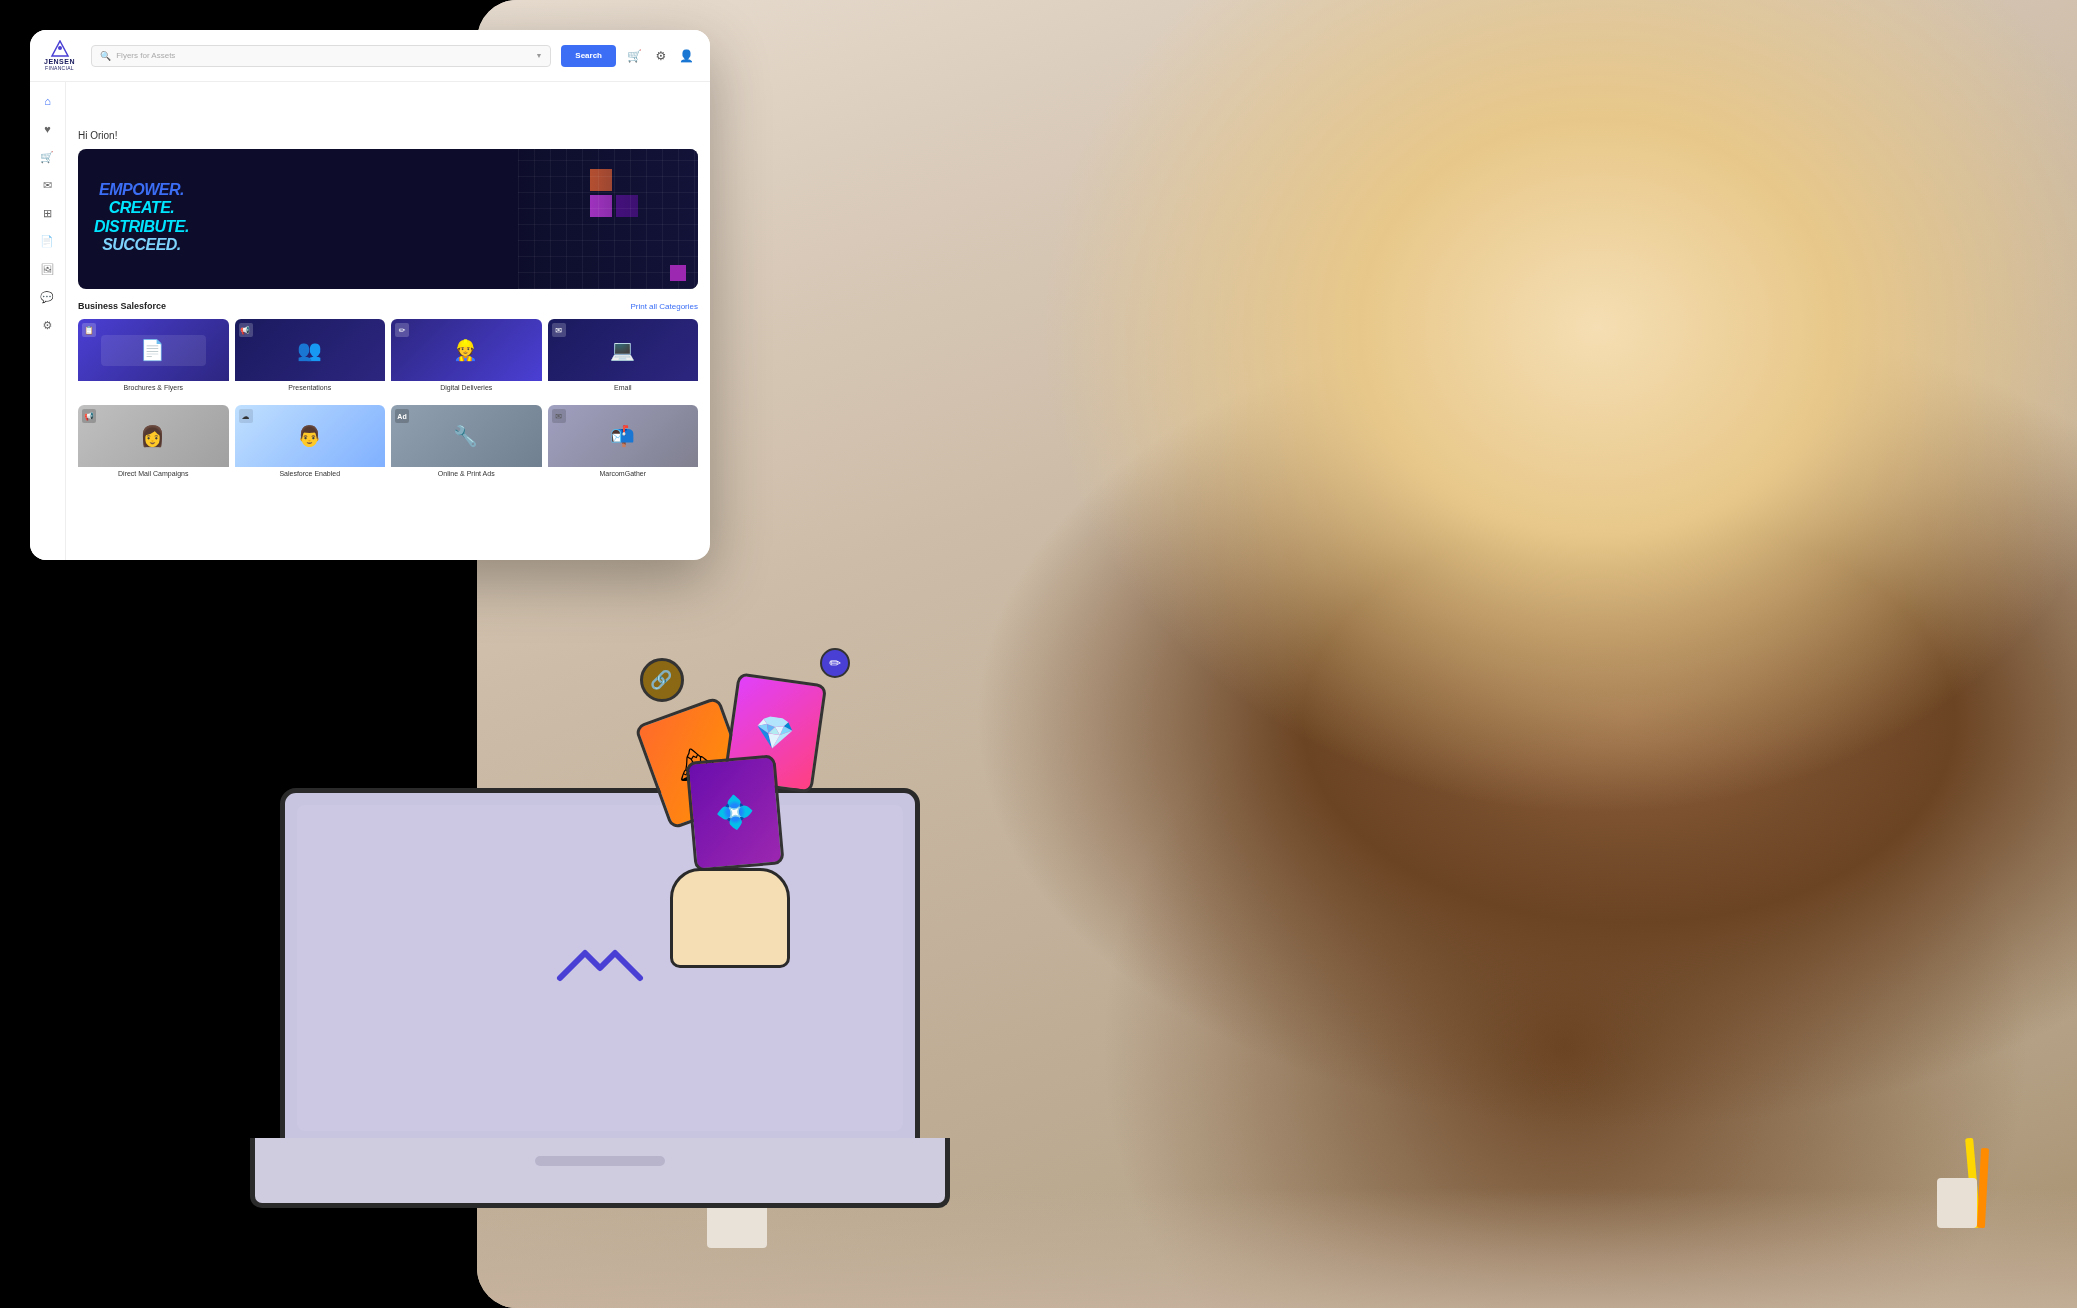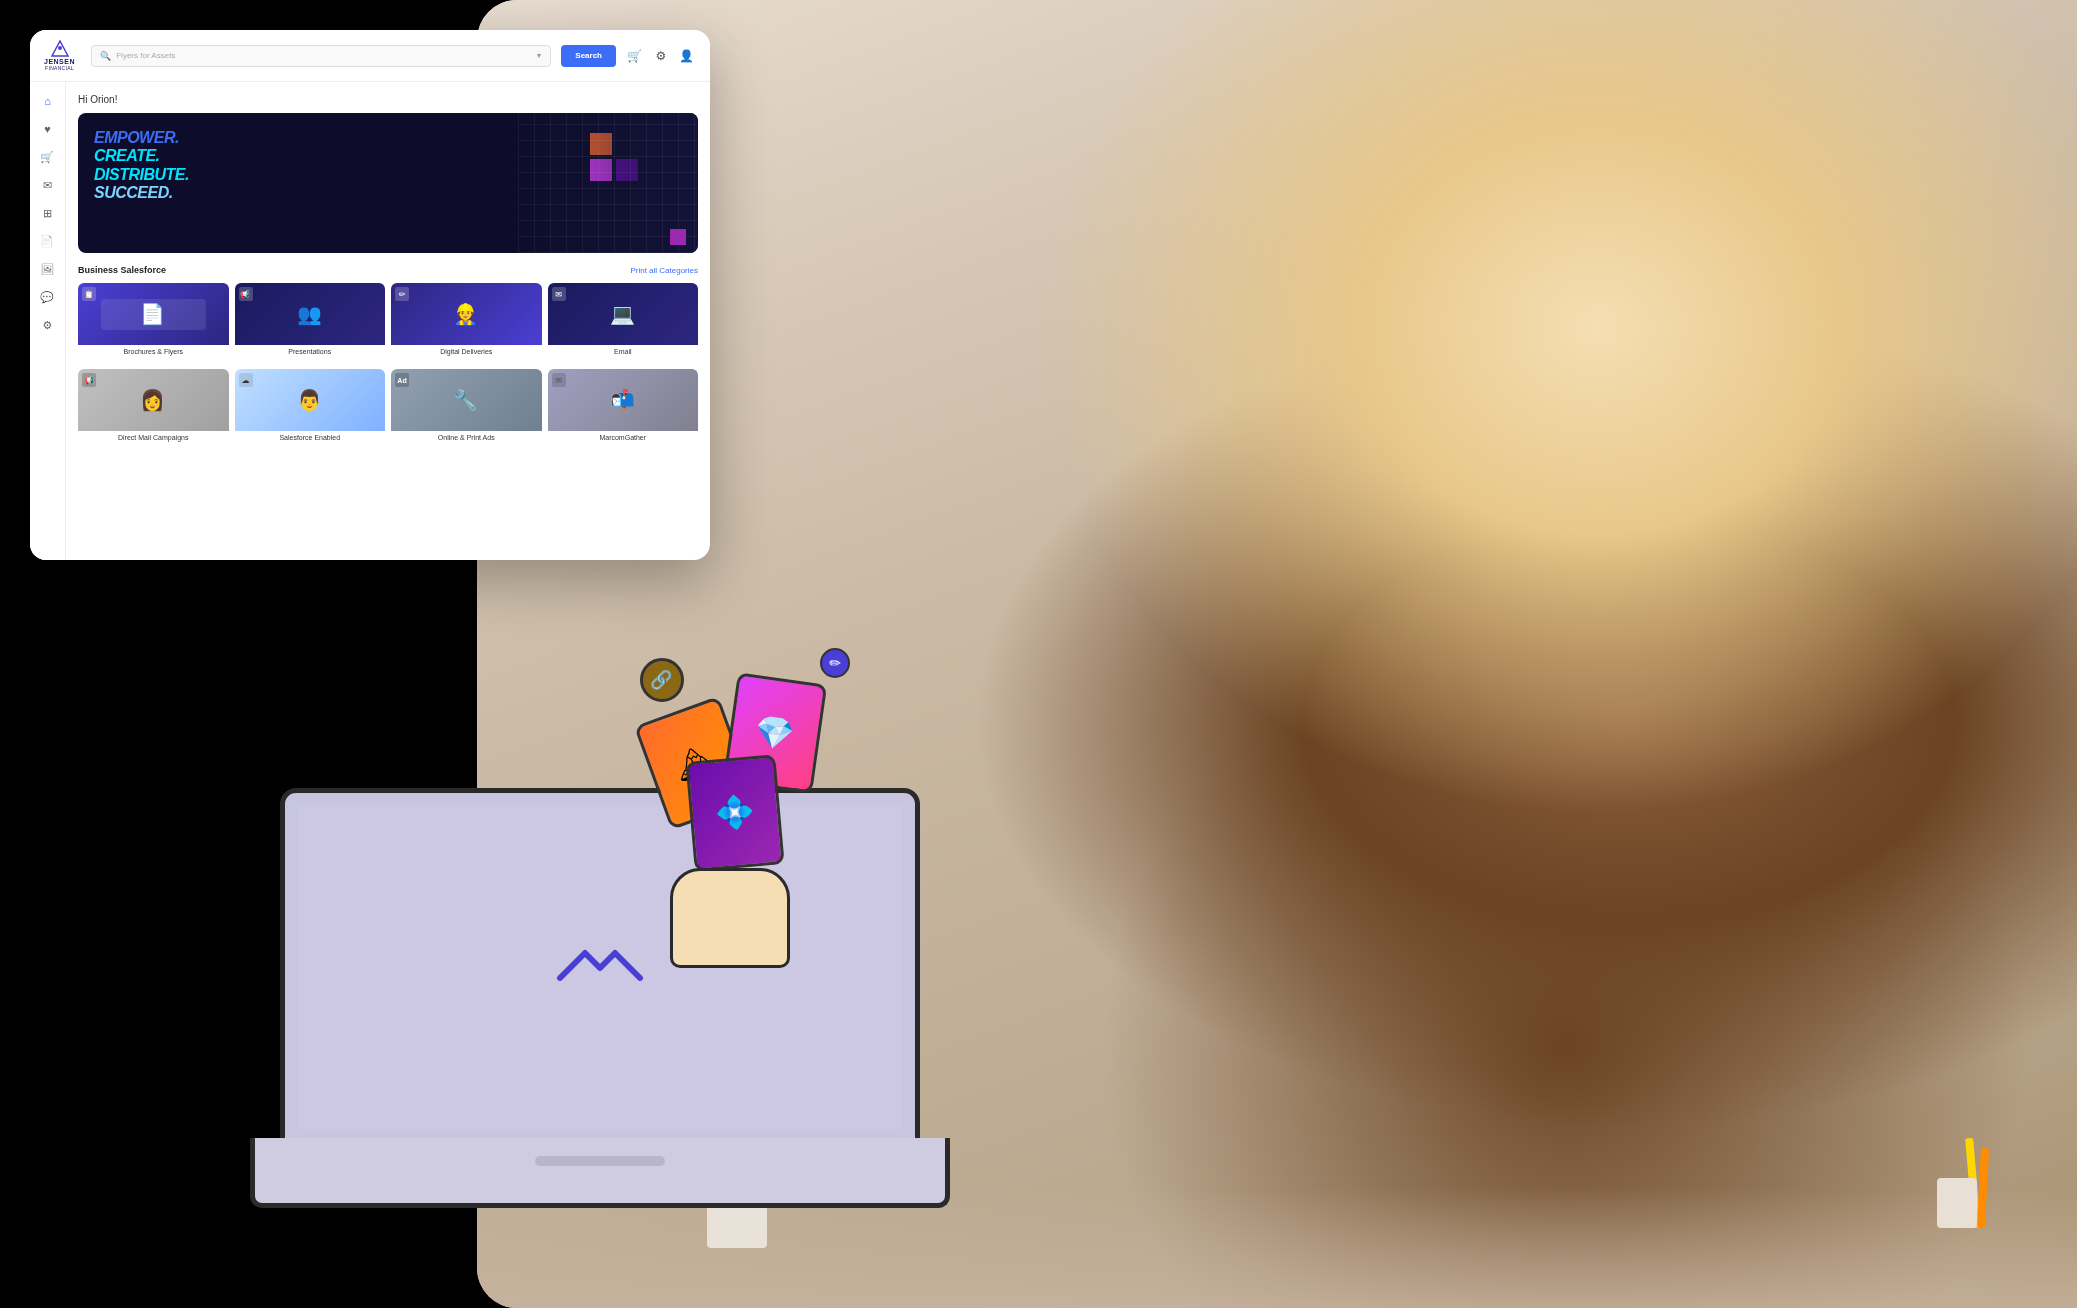--- a/index.html
+++ b/index.html
@@ -189,38 +189,40 @@
       flex: 1;
       overflow-y: auto;
       padding: 12px;
     }
 
     .greeting {
       font-size: 10px;
       color: #333;
       margin-bottom: 8px;
       font-weight: 500;
+      margin-top: 36px;
     }
 
     
     .hero-banner {
       width: 100%;
       height: 140px;
       background: #0d0d2b;
       border-radius: 8px;
       overflow: hidden;
       position: relative;
       margin-bottom: 12px;
     }
 
     .hero-text {
       position: absolute;
       left: 16px;
-      top: 16px;
+      top: 32px;
       z-index: 2;
+      text-align: center;
     }
 
     .hero-title {
       font-size: 16px;
       font-weight: 900;
       line-height: 1.15;
       font-style: italic;
       text-transform: uppercase;
       letter-spacing: -0.5px;
     }

